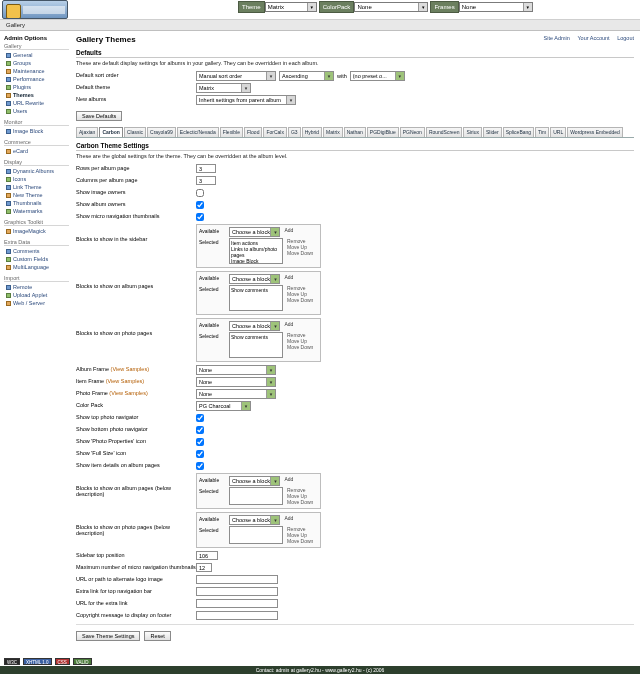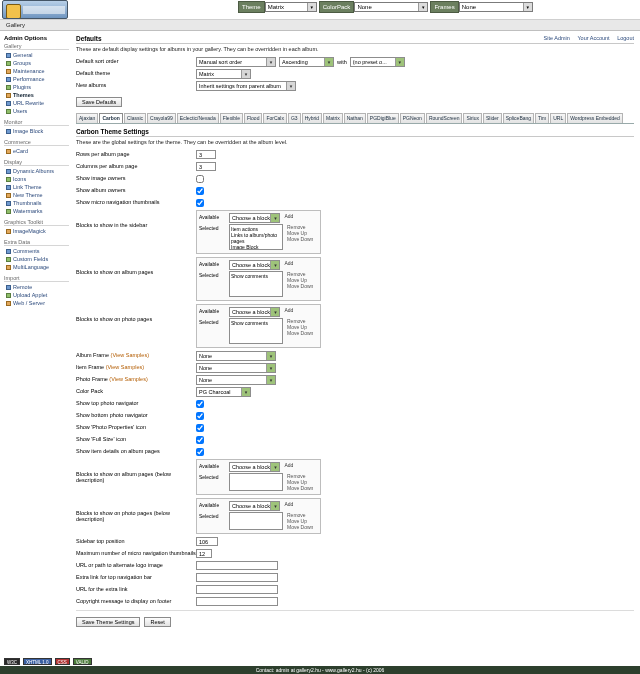--- a/index.html
+++ b/index.html
@@ -442,20 +442,21 @@
   </div>
 
   <div class="content">
 
     <div class="admin-links">
       <span>Site Admin</span>
       <span>Your Account</span>
       <span>Logout</span>
     </div>
 
+    <h1 class="page-title">Gallery Themes</h1>
 
     <h2 class="sec-title">Defaults</h2>
     <div class="sec-desc">These are default display settings for albums in your gallery. They can be overridden in each album.</div>
 
     <div class="form-row">
       <div class="form-label">Default sort order</div>
       <div class="ctrl" style="display:flex;align-items:center;gap:3px;">
         <span class="fakesel w80">
           <span>Manual sort order</span>
             <span class="ar">▾</span>

